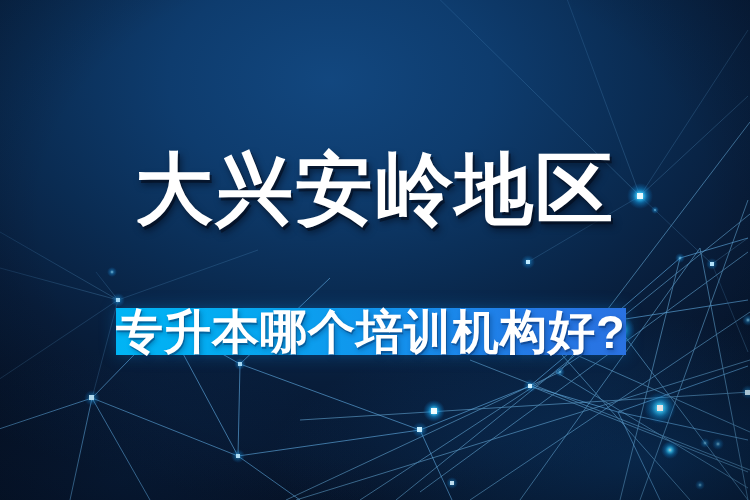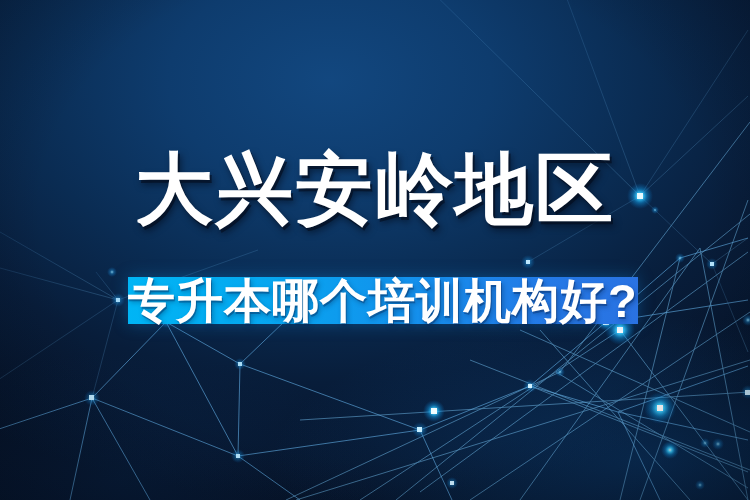--- a/index.html
+++ b/index.html
@@ -75,22 +75,21 @@
   }
 
   
   .sub-row {
     position: absolute;
     left: 103px;
     top: 277px;
     width: 485px;
     height: 78px;
     display: flex;
-    align-items: flex-start;
-    margin-left: 12px;
+    align-items: flex-end;
   }
   .tick {
     width: 7px;
     flex: 0 0 7px;
     box-shadow: 0 0 9px rgba(18,150,235,0.55);
   }
   .tick-left  { background: linear-gradient(180deg,#10b6f7 0%, #04a8f0 100%); }
   .tick-right { background: linear-gradient(180deg,#2f84ec 0%, #2172de 100%); }
   .gap { flex: 0 0 6px; }
   .sub-bar {

